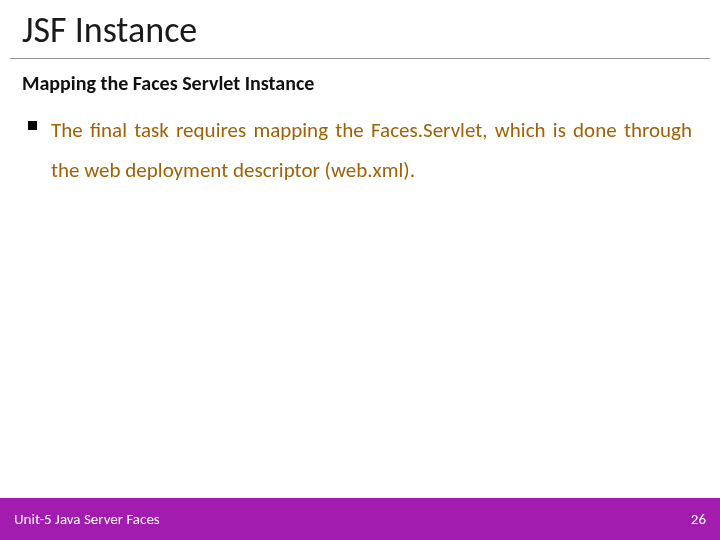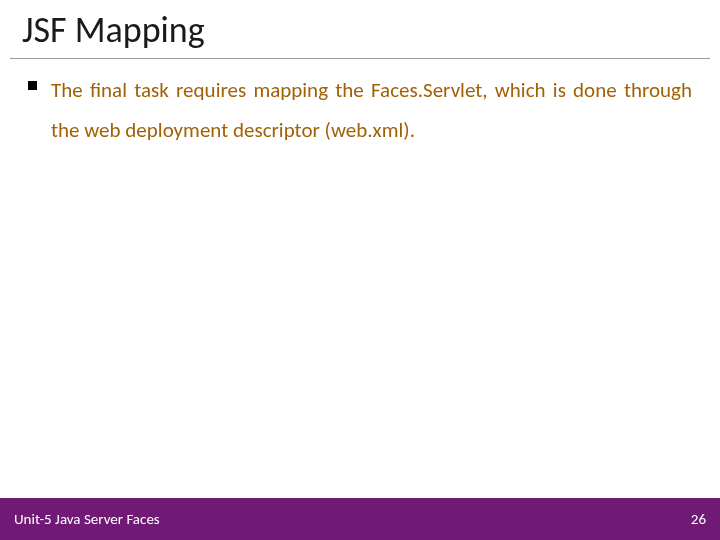--- a/index.html
+++ b/index.html
@@ -5,31 +5,32 @@
   * { margin: 0; padding: 0; box-sizing: border-box; }
   html, body { width: 720px; height: 540px; font-family: Calibri, "Segoe UI", Arial, sans-serif; background: #fff; color: #000; }
   .slide { width: 720px; height: 540px; position: relative; display: flex; flex-direction: column; }
   .title { font-size: 36px; font-weight: 400; padding: 8px 22px 6px 22px; color: #1a1a1a; }
   .hr { border: none; border-top: 1px solid #999; margin: 0 10px 12px 10px; }
   .subtitle { font-size: 20px; font-weight: 700; padding: 0 22px 16px 22px; color: #111; }
   .body { padding: 0 28px; flex: 1; }
   .bullet-row { display: flex; align-items: flex-start; margin-bottom: 10px; }
   .bullet-mark { width: 9px; height: 9px; background: #000; margin-top: 10px; margin-right: 14px; flex-shrink: 0; }
   .bullet-text { font-size: 21px; line-height: 1.9; color: #a16207; text-align: justify; flex: 1; }
-  .footer { height: 42px; background: #701a75; color: #fff; display: flex; align-items: center; font-size: 15px; padding: 0 14px; }
+  .footer { height: 42px; background: #a21caf; color: #fff; display: flex; align-items: center; font-size: 15px; padding: 0 14px; }
   .footer .left { flex: 0 0 auto; }
   .footer .center { flex: 1; text-align: right; }
   .footer .right { flex: 0 0 auto; }
 </style>
 </head>
 <body>
 
 <div class="slide">
-  <div class="title">JSF Mapping</div>
+  <div class="title">JSF Instance</div>
   <hr class="hr">
+  <div class="subtitle">Mapping the Faces Servlet Instance</div>
   <div class="body">
     <div class="bullet-row">
       <div class="bullet-mark"></div>
       <div class="bullet-text">The final task requires mapping the Faces.Servlet, which is done through the web deployment descriptor (web.xml).</div>
     </div>
   </div>
   <div class="footer">
     <div class="left">Unit-5 Java Server Faces</div>
     <div class="center">26</div>
   </div>

